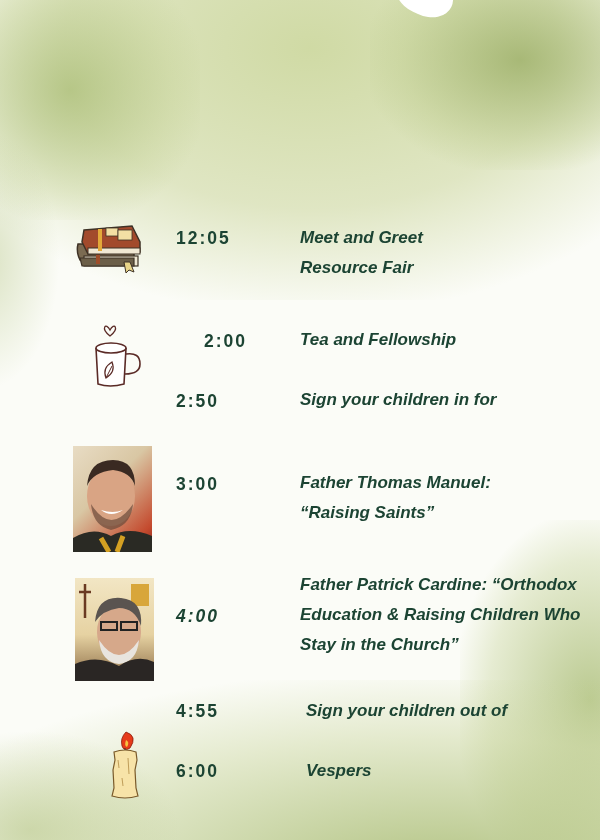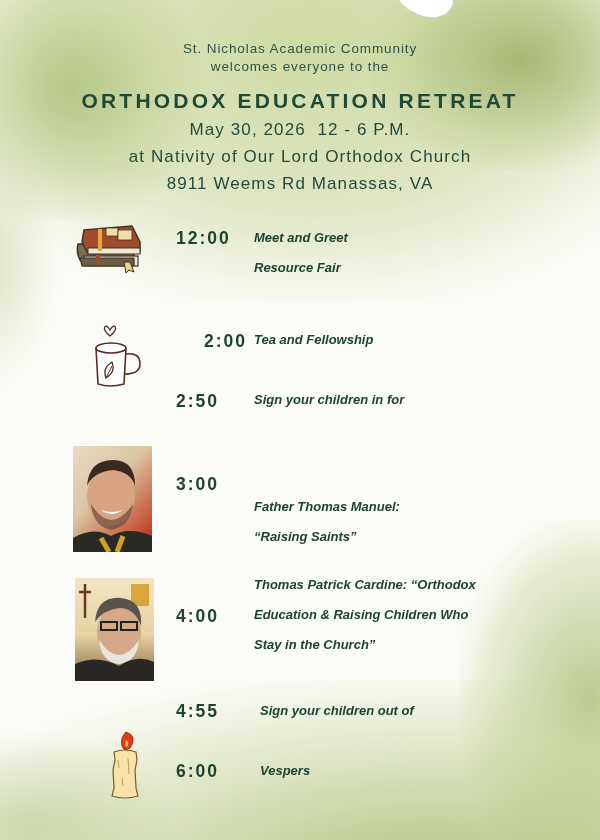--- a/index.html
+++ b/index.html
@@ -51,66 +51,58 @@
     margin-top: 13px; font-size: 21px; font-weight: bold; letter-spacing: 3.2px;
     color: #1d4a36; line-height: 24px;
   }
   .details { margin-top: 6px; font-size: 17px; letter-spacing: 1.1px; color: #234b3b; line-height: 21px; }
 
   .row-time {
     position: absolute; font-size: 17.5px; font-weight: bold; letter-spacing: 2px;
     color: #1c4433;
   }
   .row-desc {
-    position: absolute; font-size: 13px; font-weight: bold; font-style: italic;
-    color: #1c4433; line-height: 30px; white-space: nowrap;
+    position: absolute; font-size: 17px; font-weight: bold; font-style: italic;
+    color: #1c4433; line-height: 30px; white-space: nowrap; margin-left: 46px;
   }
   .photo { position: absolute; overflow: hidden; }
   .icon { position: absolute; }
 </style>
 </head>
 <body>
 
 <div class="bg">
   <div class="bg-top"></div>
   <div class="bg-top-left"></div>
   <div class="bg-top-right"></div>
   <div class="bg-left-mid"></div>
   <div class="bg-right-mid"></div>
   <div class="bg-bottom"></div>
   <div class="bg-bottom-left"></div>
   <div class="bg-white-splash"></div>
 </div>
 
 <div class="content">
 
-  <div class="header">
-    <div class="org">St. Nicholas Academic Community</div>
-    <div class="org">welcomes everyone to the</div>
-    <div class="title">ORTHODOX EDUCATION RETREAT</div>
-    <div class="details" style="white-space:pre;">May 30, 2026  12 - 6 P.M.</div>
-    <div class="details">at Nativity of Our Lord Orthodox Church</div>
-    <div class="details">8911 Weems Rd Manassas, VA</div>
-  </div>
 
   <div class="icon" style="left:74px; top:218px; width:80px; height:56px;">
     <svg width="80" height="56" viewBox="0 0 80 56">
       <path d="M4 26 L60 26 L60 42 L6 42 Q2 34 4 26 Z" fill="#7b6b52" stroke="#3e3226" stroke-width="1.5"></path>
       <rect x="10" y="38" width="54" height="10" fill="#eee6d2" stroke="#3e3226" stroke-width="1.2"></rect>
       <path d="M6 40 L60 40 L60 48 L8 48 Z" fill="#6b5e48" stroke="#3e3226" stroke-width="1.2"></path>
       <rect x="22" y="28" width="4" height="18" fill="#9e4d2a"></rect>
       <path d="M50 44 L56 44 L60 54 L55 52 L52 55 Z" fill="#e8d488" stroke="#3e3226" stroke-width="1"></path>
       <path d="M10 12 L58 8 L66 24 L66 34 L14 36 L8 24 Z" fill="#a24a2c" stroke="#3e3226" stroke-width="1.5"></path>
       <rect x="14" y="30" width="52" height="6" fill="#f1e8d4" stroke="#3e3226" stroke-width="1"></rect>
       <rect x="24" y="11" width="4" height="22" fill="#e3a93a"></rect>
       <rect x="32" y="10" width="12" height="8" fill="#f3dfa4" stroke="#3e3226" stroke-width="0.8"></rect>
       <rect x="44" y="12" width="14" height="10" fill="#f3dfa4" stroke="#3e3226" stroke-width="0.8"></rect>
     </svg>
   </div>
-  <div class="row-time" style="left:176px; top:228px;">12:00</div>
+  <div class="row-time" style="left:176px; top:228px;">12:05</div>
   <div class="row-desc" style="left:254px; top:223px;">
     <div>Meet and Greet</div>
     <div>Resource Fair</div>
   </div>
 
   <div class="icon" style="left:88px; top:318px; width:60px; height:72px;">
     <svg width="60" height="72" viewBox="0 0 60 72">
       <path d="M22 12 C18 4 12 10 22 18 C32 10 26 4 22 12 Z" fill="none" stroke="#5a2a26" stroke-width="1.3"></path>
       <path d="M8 30 L10 66 Q22 70 36 66 L38 30" fill="#fff" stroke="#5a2a26" stroke-width="1.6"></path>
       <ellipse cx="23" cy="30" rx="15" ry="5" fill="#fff" stroke="#5a2a26" stroke-width="1.6"></ellipse>
@@ -133,40 +125,40 @@
     <svg width="79" height="106" viewBox="0 0 79 106">
       <ellipse cx="38" cy="50" rx="24" ry="30" fill="#d9a484"></ellipse>
       <path d="M14 40 Q16 14 40 14 Q62 14 62 40 Q58 26 40 24 Q20 26 14 40 Z" fill="#3a2a22"></path>
       <path d="M18 58 Q38 90 60 58 Q58 80 38 84 Q20 80 18 58 Z" fill="#6a4a3a" opacity="0.7"></path>
       <path d="M28 64 Q38 72 50 64 Q40 68 28 64 Z" fill="#fff"></path>
       <path d="M0 106 L0 92 Q20 80 38 90 Q56 80 79 90 L79 106 Z" fill="#2a2a24"></path>
       <path d="M28 92 L36 106 M50 90 L44 106" stroke="#d4a022" stroke-width="5"></path>
     </svg>
   </div>
   <div class="row-time" style="left:176px; top:474px;">3:00</div>
-  <div class="row-desc" style="left:254px; top:492px;">
+  <div class="row-desc" style="left:254px; top:468px;">
     <div>Father Thomas Manuel:</div>
     <div>“Raising Saints”</div>
   </div>
 
   <div class="photo" style="left:75px; top:578px; width:79px; height:103px; background: linear-gradient(180deg,#f2e6c4 0%,#e6d2a2 55%,#8a6a44 100%);">
     <svg width="79" height="103" viewBox="0 0 79 103">
       <path d="M10 6 L10 40 M4 14 L16 14" stroke="#6a3a22" stroke-width="2.5"></path>
       <rect x="56" y="6" width="18" height="22" fill="#d8a63a"></rect>
       <ellipse cx="44" cy="54" rx="22" ry="28" fill="#d6a88a"></ellipse>
       <path d="M20 44 Q22 18 46 20 Q68 22 66 48 Q60 30 44 30 Q28 32 20 44 Z" fill="#5a5450"></path>
       <rect x="26" y="44" width="16" height="8" fill="none" stroke="#222" stroke-width="2"></rect>
       <rect x="46" y="44" width="16" height="8" fill="none" stroke="#222" stroke-width="2"></rect>
       <path d="M24 62 Q44 92 64 62 Q62 84 44 86 Q26 84 24 62 Z" fill="#e8e4de"></path>
       <path d="M0 103 L0 86 Q22 76 44 88 Q62 76 79 84 L79 103 Z" fill="#2a2624"></path>
     </svg>
   </div>
-  <div class="row-time" style="left:176px; top:606px;">4:00</div>
+  <div class="row-time" style="left:176px; top:606px;font-style:italic;">4:00</div>
   <div class="row-desc" style="left:254px; top:570px;">
-    <div>Thomas Patrick Cardine: “Orthodox</div>
+    <div>Father Patrick Cardine: “Orthodox</div>
     <div>Education &amp; Raising Children Who</div>
     <div>Stay in the Church”</div>
   </div>
 
   <div class="row-time" style="left:176px; top:701px;">4:55</div>
   <div class="row-desc" style="left:260px; top:696px;text-align:right;">
     <div>Sign your children out of</div>
   </div>
 
   <div class="icon" style="left:108px; top:730px; width:34px; height:70px;">

